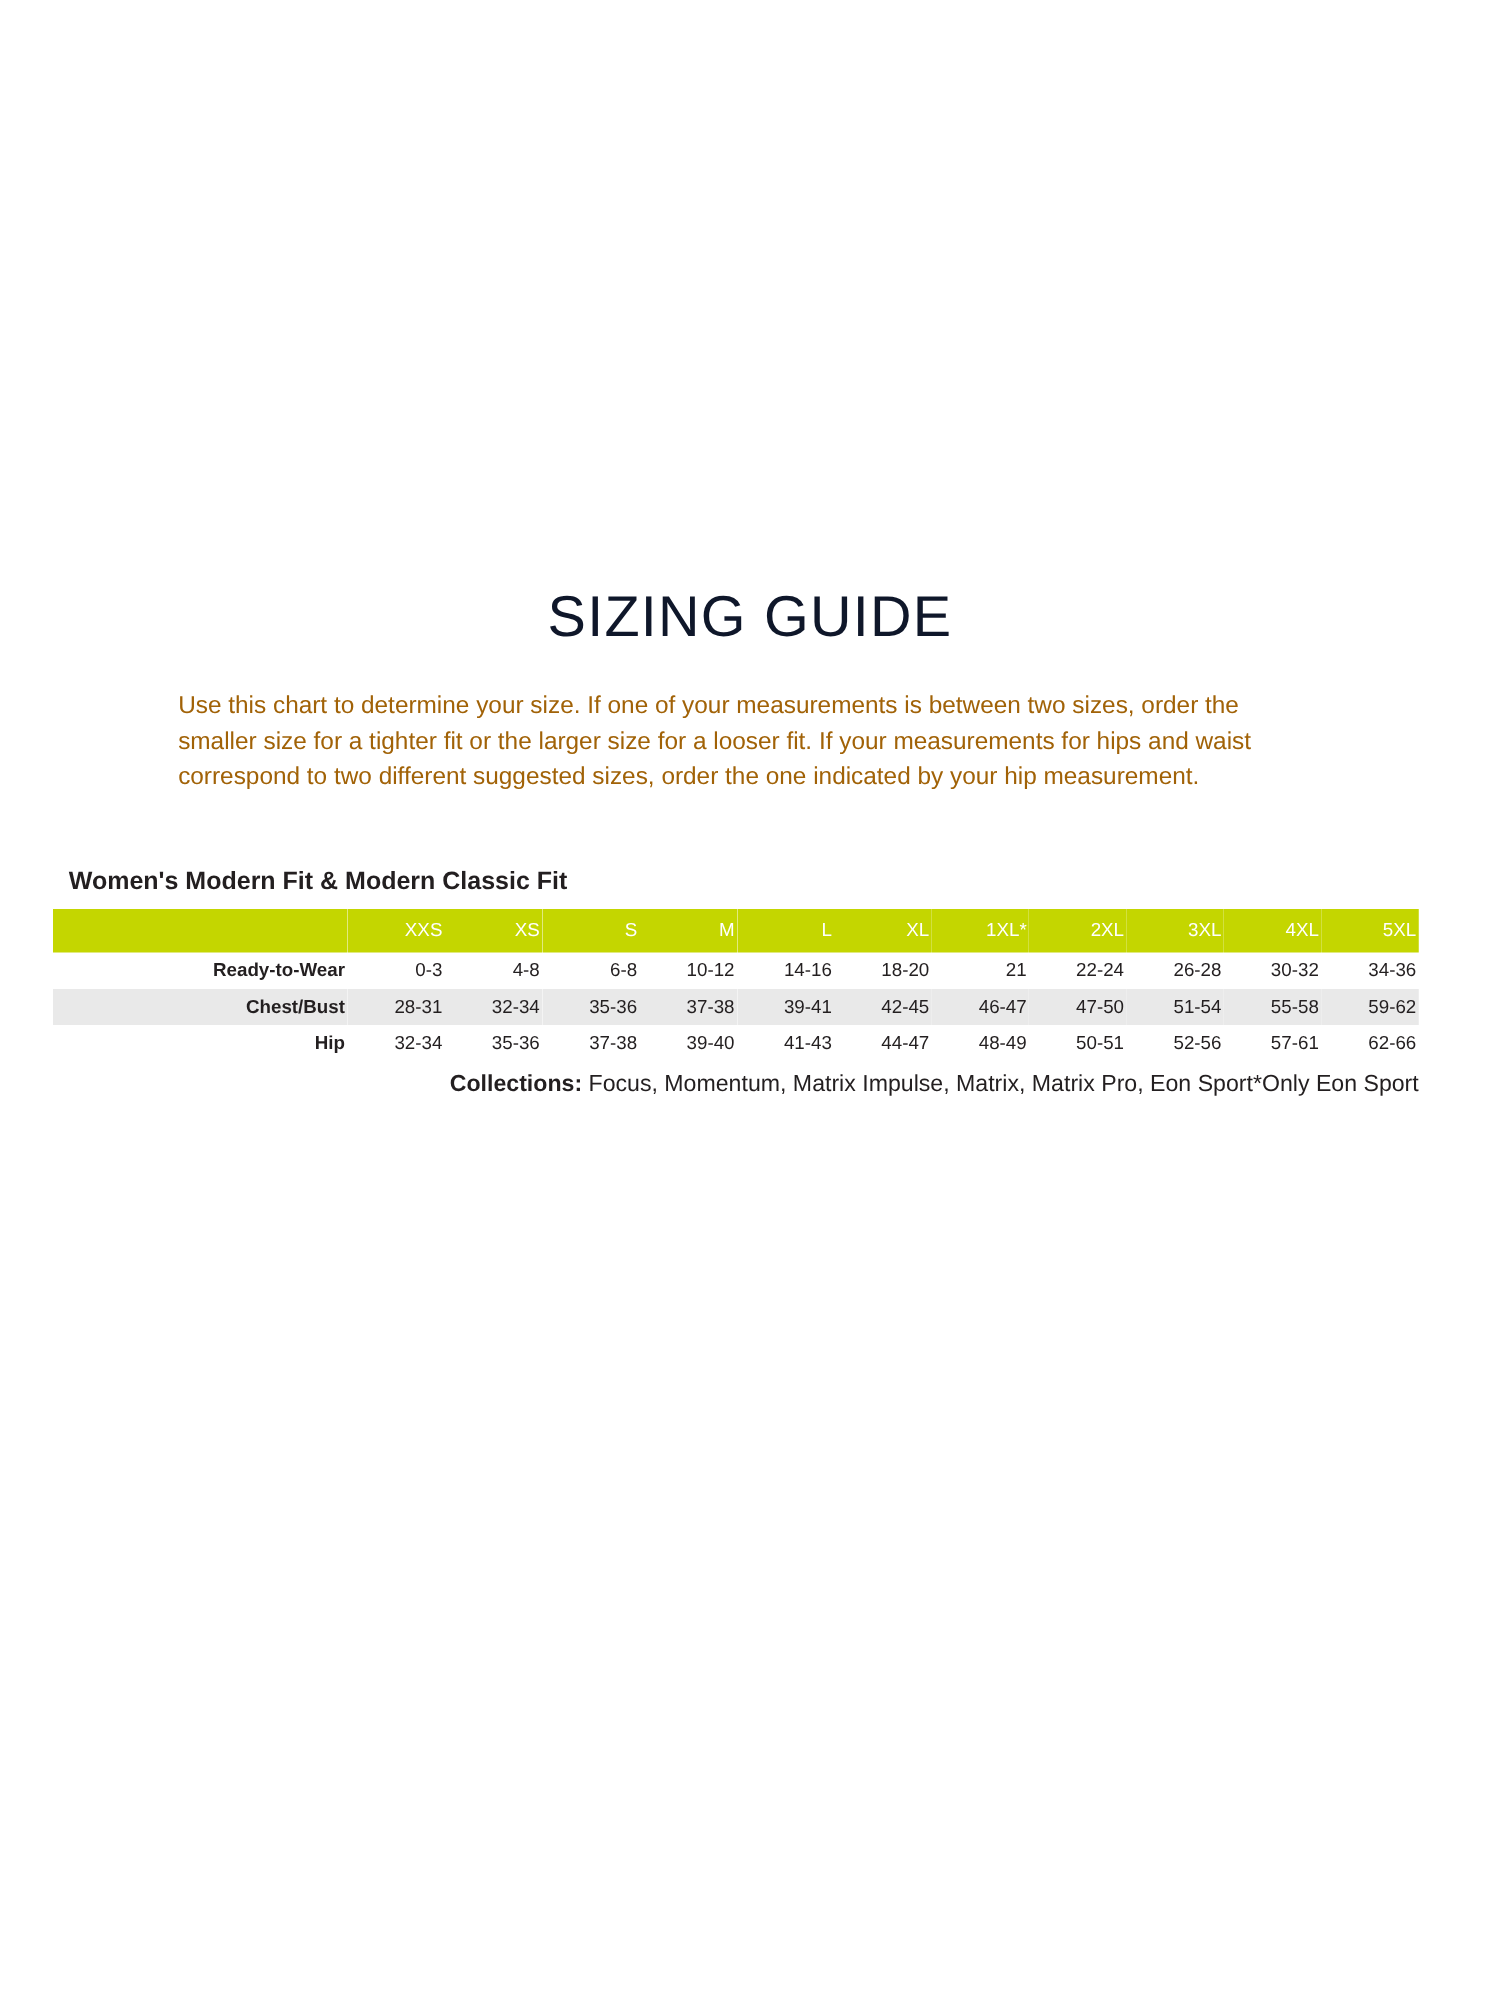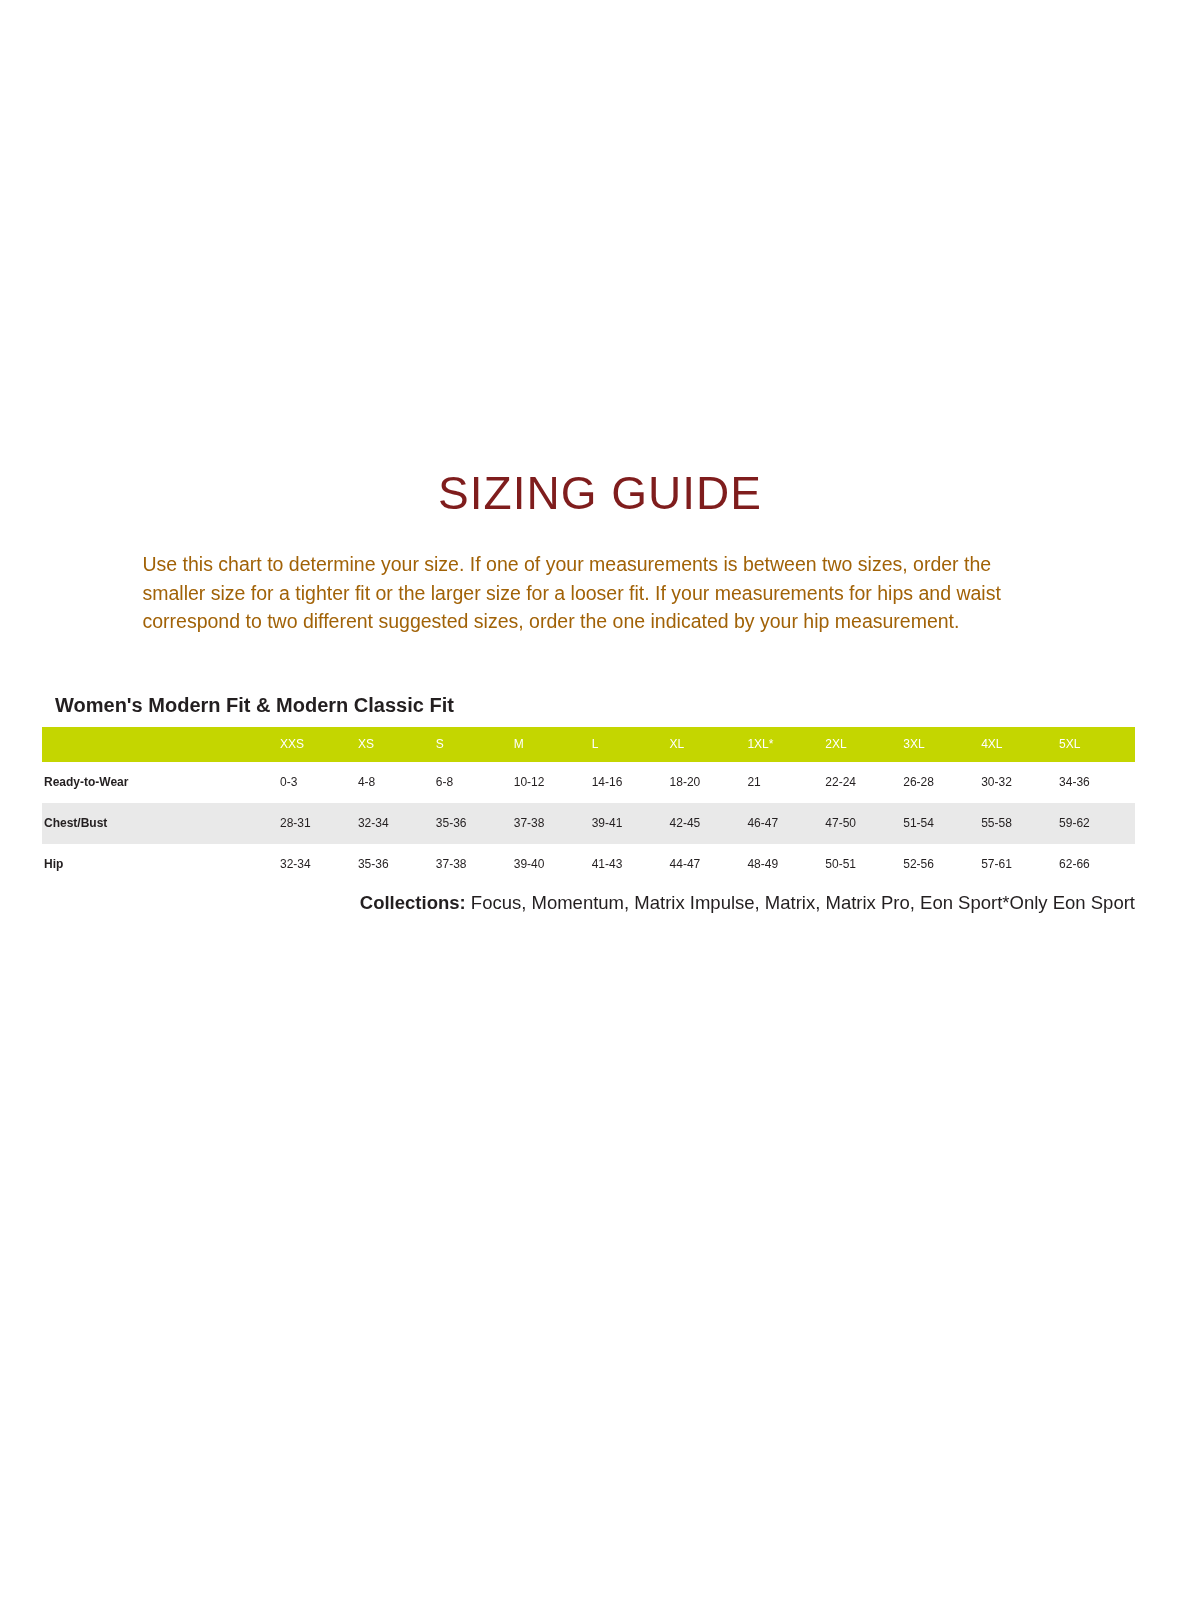--- a/index.html
+++ b/index.html
@@ -15,21 +15,21 @@
     overflow: hidden;
   }
   .content {
     padding-top: 466px;
   }
   .page-title {
     font-size: 46px;
     font-weight: 400;
     letter-spacing: 1px;
     text-align: center;
-    color: #7f1d1d;
+    color: #0f172a;
     margin: 0 0 30px 0;
   }
   .intro {
     width: 915px;
     margin: 0 auto;
     font-size: 19.5px;
     line-height: 1.47;
     text-align: left;
     color: #a16207;
   }
@@ -39,37 +39,37 @@
     font-weight: bold;
     color: #231f20;
   }
   table.size-table {
     border-collapse: collapse;
     table-layout: fixed;
     width: 1093px;
     margin: 10px 0 0 42px;
   }
   .size-table th, .size-table td {
-    text-align: left;
+    text-align: right;
     padding: 0 2px;
-    font-size: 12px;
+    font-size: 15px;
     overflow: hidden;
     white-space: nowrap;
   }
   .size-table thead th {
     background: #c4d600;
     color: #ffffff;
     font-weight: 400;
     height: 35px;
   }
   .size-table thead th.label-col {
     width: 232px;
   }
   .size-table tbody td {
-    height: 41px;
+    height: 29px;
     color: #231f20;
   }
   .size-table tbody tr:nth-child(even) {
     background: #e9e9e9;
   }
   .size-table td.row-label {
     font-weight: bold;
   }
   .footnote {
     width: 1093px;

